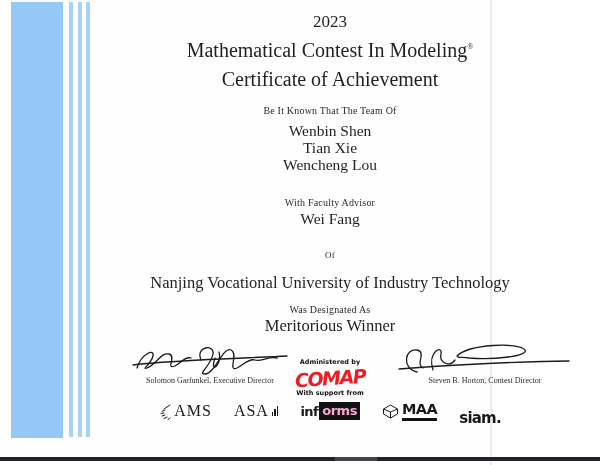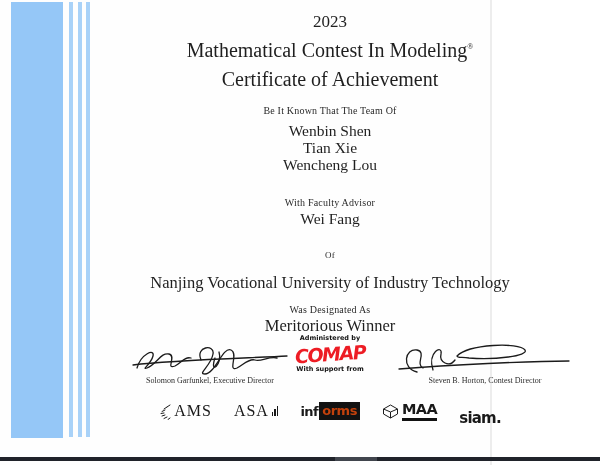--- a/index.html
+++ b/index.html
@@ -35,39 +35,39 @@
   .designated{margin-top:12px;}
   .award{font-size:16.5px;line-height:18px;margin-top:1px;}
 
   
   .sig{position:absolute;text-align:center;color:#1f1f1f;}
   .sig svg{display:block;margin:0 auto;}
   .sig-caption{font-size:8px;line-height:9px;white-space:nowrap;color:#2b2b2b;}
   .sig-left{left:126px;top:344px;width:168px;}
   .sig-right{left:392px;top:342px;width:186px;}
 
-  .comap{position:absolute;left:283px;top:334px;width:94px;text-align:center;}
+  .comap{position:absolute;left:283px;top:358px;width:94px;text-align:center;}
   .tiny-bold{font-family:"DejaVu Sans",sans-serif;font-weight:bold;font-size:6.5px;
              line-height:8px;color:#111;}
   .comap-word{display:inline-block;margin:2px 0 1px 0;color:#ed1c24;
               font-family:"DejaVu Sans",sans-serif;font-weight:bold;font-style:italic;
               font-size:19px;line-height:20px;letter-spacing:-1.5px;transform:rotate(-4deg);}
 
   
   .sponsors{position:absolute;left:60px;top:398px;width:540px;height:26px;
             display:flex;justify-content:center;align-items:center;gap:22px;color:#191919;}
   .sp{display:flex;align-items:center;gap:2px;}
   .serif-logo{font-family:"Liberation Serif",serif;font-size:16px;letter-spacing:1px;}
   .asa-bars{display:flex;align-items:flex-end;gap:1px;height:10px;margin-left:1px;}
   .asa-bars i{display:block;width:1.5px;background:#191919;}
   .asa-bars i:nth-child(1){height:4px;} .asa-bars i:nth-child(2){height:7px;}
   .asa-bars i:nth-child(3){height:10px;}
   .informs{font-family:"DejaVu Sans",sans-serif;font-weight:bold;font-size:13px;
            letter-spacing:-.5px;display:flex;align-items:center;}
-  .informs .boxed{background:#121212;color:#c2410c;padding:1px 3px 2px 3px;margin-left:1px;}
+  .informs .boxed{background:#121212;color:#f9a8d4;padding:1px 3px 2px 3px;margin-left:1px;}
   .maa{display:flex;align-items:center;gap:3px;}
   .maa-col{display:flex;flex-direction:column;align-items:stretch;}
   .maa-word{font-family:"DejaVu Sans",sans-serif;font-weight:bold;font-size:14.5px;
             line-height:15px;letter-spacing:-.5px;}
   .maa-bar{height:3px;background:#121212;margin-top:1px;}
   .siam{font-family:"DejaVu Sans",sans-serif;font-weight:bold;font-size:15px;
         letter-spacing:-.8px;margin-top:14px;}
 </style>
 </head>
 <body>

